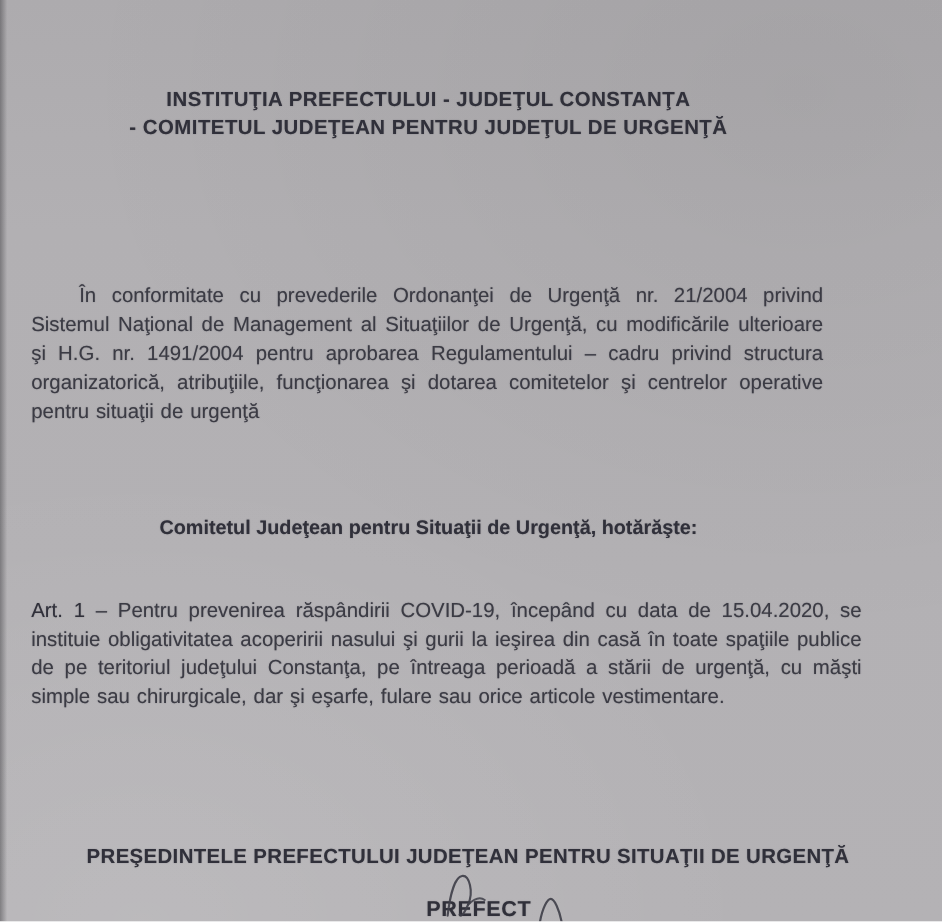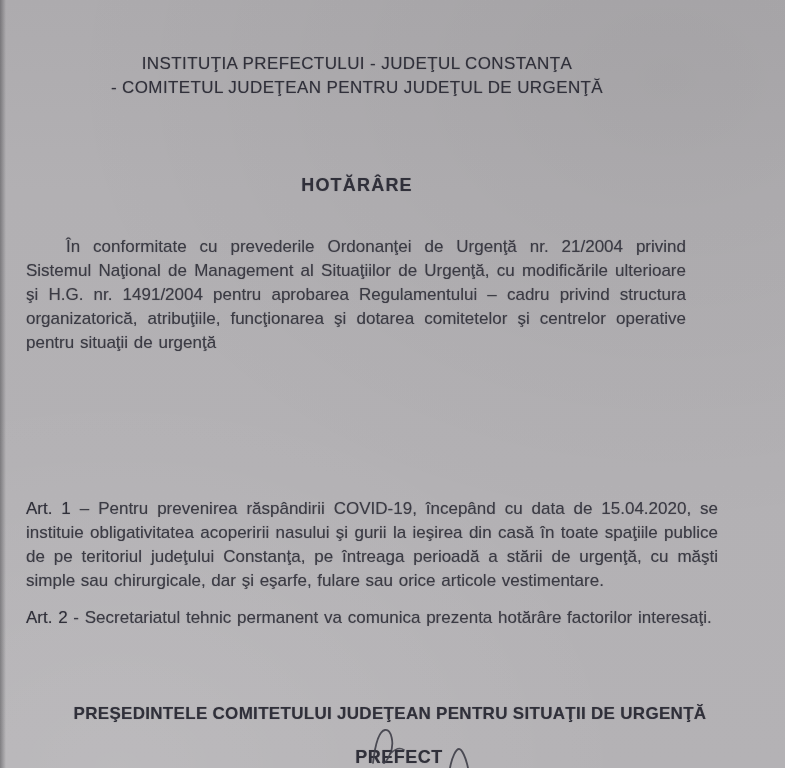--- a/index.html
+++ b/index.html
@@ -14,22 +14,22 @@
       radial-gradient(130% 100% at 85% 10%, rgba(0,0,0,0.05), rgba(0,0,0,0) 60%),
       linear-gradient(180deg,#adabae 0%,#b2b0b3 25%,#b4b2b5 100%);
   }
   .edge-shade{
     position:absolute;left:0;top:0;width:6px;height:768px;
     background:linear-gradient(90deg,rgba(20,20,24,0.35),rgba(20,20,24,0));
     pointer-events:none;
   }
   .soft{ text-shadow:0 0 1px rgba(55,55,65,0.45); }
   .header{
-    position:absolute;left:0;top:52px;width:714px;
-    text-align:center;font-weight:normal;font-size:17px;line-height:23.5px;
+    position:absolute;left:0;top:71px;width:714px;
+    text-align:center;font-weight:bold;font-size:17px;line-height:23.5px;
     letter-spacing:0.4px;color:#30303a;
   }
   .title{
     position:absolute;left:0;top:175px;width:714px;
     text-align:center;font-weight:bold;font-size:18px;
     letter-spacing:1.2px;color:#30303a;
   }
   .preamble{
     position:absolute;left:10px;top:219px;width:692px;
   }
@@ -62,41 +62,36 @@
 
 <div class="page">
 
   <div class="edge-shade"></div>
 
   <div class="header soft">
     <div>INSTITUŢIA PREFECTULUI - JUDEŢUL CONSTANŢA</div>
     <div>- COMITETUL JUDEŢEAN PENTRU JUDEŢUL DE URGENŢĂ</div>
   </div>
 
-  <div class="title soft">HOTĂRÂRE</div>
 
   <div class="preamble">
     <p class="body-par indent soft">În conformitate cu prevederile Ordonanţei de Urgenţă nr. 21/2004 privind Sistemul Naţional de Management al Situaţiilor de Urgenţă, cu modificările ulterioare şi H.G. nr. 1491/2004 pentru aprobarea Regulamentului – cadru privind structura organizatorică, atribuţiile, funcţionarea şi dotarea comitetelor şi centrelor operative pentru situaţii de urgenţă</p>
   </div>
 
+  <div class="decision soft">Comitetul Judeţean pentru Situaţii de Urgenţă, hotărăşte:</div>
 
   <p class="body-par article article-1 soft">
     <span class="art-label">Art. 1</span>
     <span>–</span>
     <span>Pentru prevenirea răspândirii COVID-19, începând cu data de 15.04.2020, se instituie obligativitatea acoperirii nasului şi gurii la ieşirea din casă în toate spaţiile publice de pe teritoriul judeţului Constanţa, pe întreaga perioadă a stării de urgenţă, cu măşti simple sau chirurgicale, dar şi eşarfe, fulare sau orice articole vestimentare.</span>
   </p>
 
-  <p class="body-par article article-2 soft">
-    <span class="art-label">Art. 2</span>
-    <span>-</span>
-    <span>Secretariatul tehnic permanent va comunica prezenta hotărâre factorilor interesaţi.</span>
-  </p>
 
   <div class="sig">
-    <div class="sig-title soft">PREŞEDINTELE COMITETULUI JUDEŢEAN PENTRU SITUAŢII DE URGENŢĂ</div>
+    <div class="sig-title soft">PREŞEDINTELE PREFECTULUI JUDEŢEAN PENTRU SITUAŢII DE URGENŢĂ</div>
     <div class="prefect soft">PREFECT</div>
   </div>
 
   <svg class="signature-svg" viewBox="0 0 200 47" fill="none">
     <path d="M 33 42 C 35 25 39 10 45 9 C 51 8 55 22 50 33 C 47 40 44 44 43 41" stroke="#3e3e48" stroke-width="1.8" stroke-linecap="round" opacity="0.9"></path>
     <path d="M 50 33 C 55 28 60 26 64 29" stroke="#3e3e48" stroke-width="1.6" stroke-linecap="round" opacity="0.85"></path>
     <path d="M 110 47 C 112 36 116 28 119 28 C 122 28 126 37 128 47" stroke="#3e3e48" stroke-width="1.8" stroke-linecap="round" opacity="0.9"></path>
   </svg>
 
 </div>

